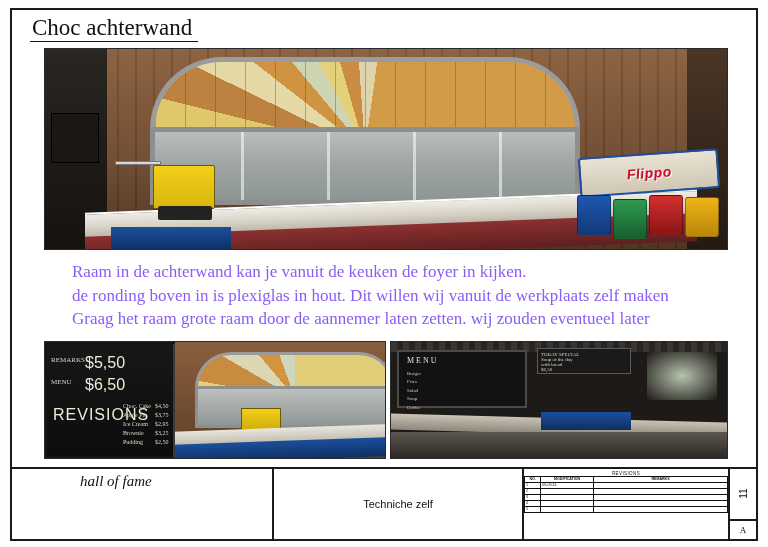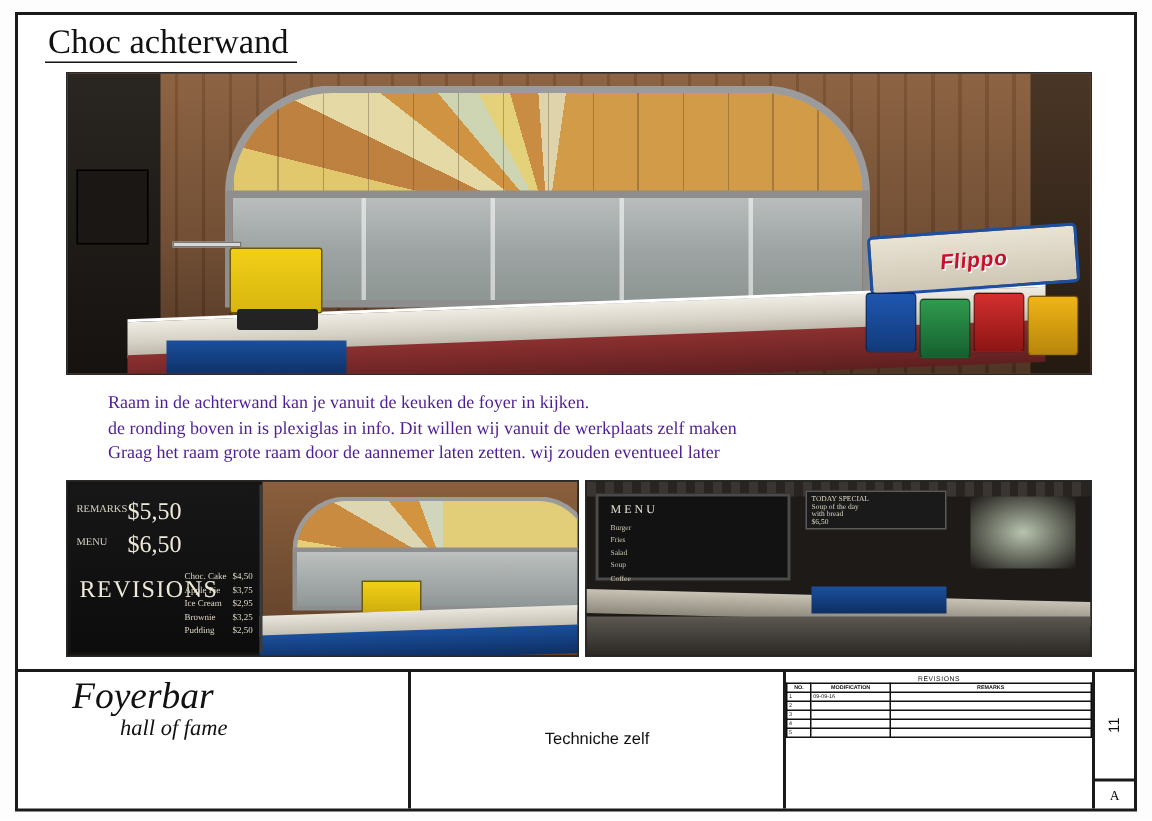--- a/index.html
+++ b/index.html
@@ -170,23 +170,23 @@
   }
   .cp1 { left: 2px;  top: 44px; background: linear-gradient(180deg,#1e57b0,#123a7a); }
   .cp2 { left: 38px; top: 48px; background: linear-gradient(180deg,#2f9a4e,#16602f); }
   .cp3 { left: 74px; top: 44px; background: linear-gradient(180deg,#d32f2f,#8c1515); }
   .cp4 { left:110px; top: 46px; background: linear-gradient(180deg,#efb417,#b8860b); }
 
   
   .body-text {
     flex: 0 0 auto;
     margin: 10px 40px 0 60px;
-    font-size: 12px;
+    font-size: 17px;
     line-height: 1.38;
-    color: #4c1d95;
+    color: #8b5cf6;
   }
   .body-text p { margin: 0; }
 
   
   .strip {
     flex: 0 0 auto;
     margin: 10px 28px 0 32px;
     height: 118px;
     display: flex;
     gap: 4px;
@@ -198,21 +198,21 @@
   }
   .panel-a { flex: 0 0 50%; background: #171513; }
   .panel-b { flex: 1 1 auto;  background: #1d1a17; }
 
   .chalk {
     position: absolute; left: 2px; top: 2px; width: 128px; bottom: 2px;
     background: linear-gradient(180deg,#171717,#0c0c0c);
     border-right: 2px solid #3a3a3a;
   }
   .chalk-line {
-    position: absolute; color: #efe9d8; font-family: Liberation Serif, serif;
+    position: absolute; color: #efe9d8; font-family: Liberation Sans, sans-serif;
   }
   .price1 { left: 38px; top: 10px; font-size: 16px; }
   .price2 { left: 38px; top: 32px; font-size: 16px; }
   .desserts { left: 6px; top: 62px; font-size: 16px; letter-spacing: 1px; }
   .tiny-col { position: absolute; left: 76px; top: 58px; font-size: 6px; line-height: 1.5; color: #ded7c6; }
   .tiny-col2 { position: absolute; left: 108px; top: 58px; font-size: 6px; line-height: 1.5; color: #ded7c6; }
   .tag { position: absolute; left: 4px; font-size: 7px; color: #d9d2c2; }
 
   .a-wall {
     position: absolute; left: 130px; right: 0; top: 0; bottom: 0;
@@ -379,21 +379,21 @@
           <div class="chip-pack cp1"></div>
           <div class="chip-pack cp2"></div>
           <div class="chip-pack cp3"></div>
           <div class="chip-pack cp4"></div>
         </div>
       </div>
     </div>
 
     <div class="body-text">
       <p>Raam in de achterwand kan je vanuit de keuken de foyer in kijken.</p>
-      <p>de ronding boven in is plexiglas in info. Dit willen wij vanuit de werkplaats zelf maken</p>
+      <p>de ronding boven in is plexiglas in hout. Dit willen wij vanuit de werkplaats zelf maken</p>
       <p>Graag het raam grote raam door de aannemer laten zetten. wij zouden eventueel later</p>
     </div>
 
     <div class="strip">
 
       <div class="strip-panel panel-a">
         <div class="a-wall"></div>
         <div class="a-arch"></div>
         <div class="a-win"></div>
         <div class="a-machine"></div>
@@ -444,21 +444,20 @@
         </div>
         <div class="b-counter"></div>
         <div class="b-blue"></div>
         <div class="b-floor"></div>
       </div>
     </div>
 
     <div class="titleblock">
 
       <div class="tb-cell tb-name">
-        <div class="n1">Foyerbar</div>
         <div class="n2">hall of fame</div>
       </div>
 
       <div class="tb-cell tb-info">
         <span>Techniche zelf</span>
       </div>
 
       <div class="tb-cell tb-rev">
         <div class="rev-title">REVISIONS</div>
         <table class="rev-table">

